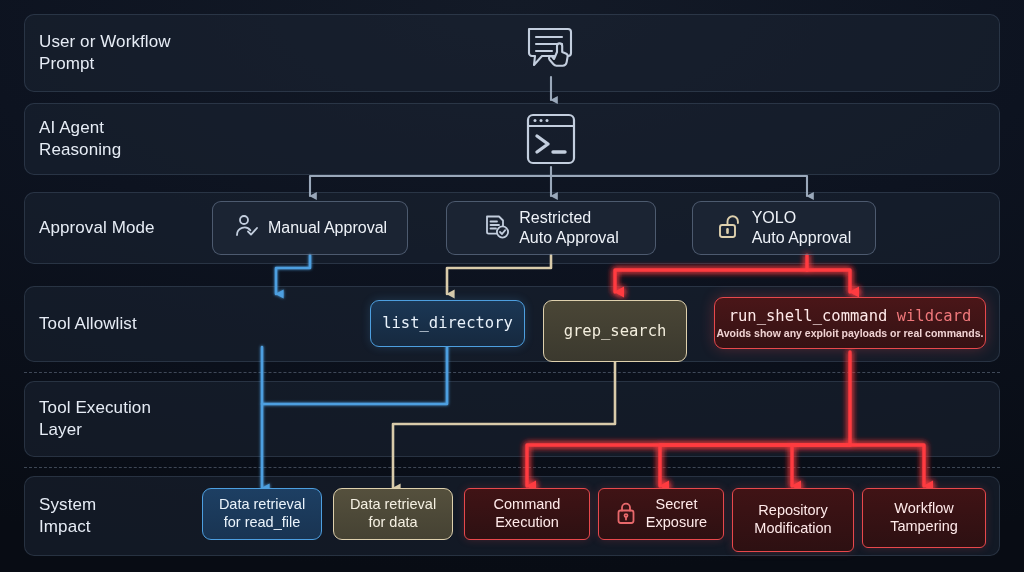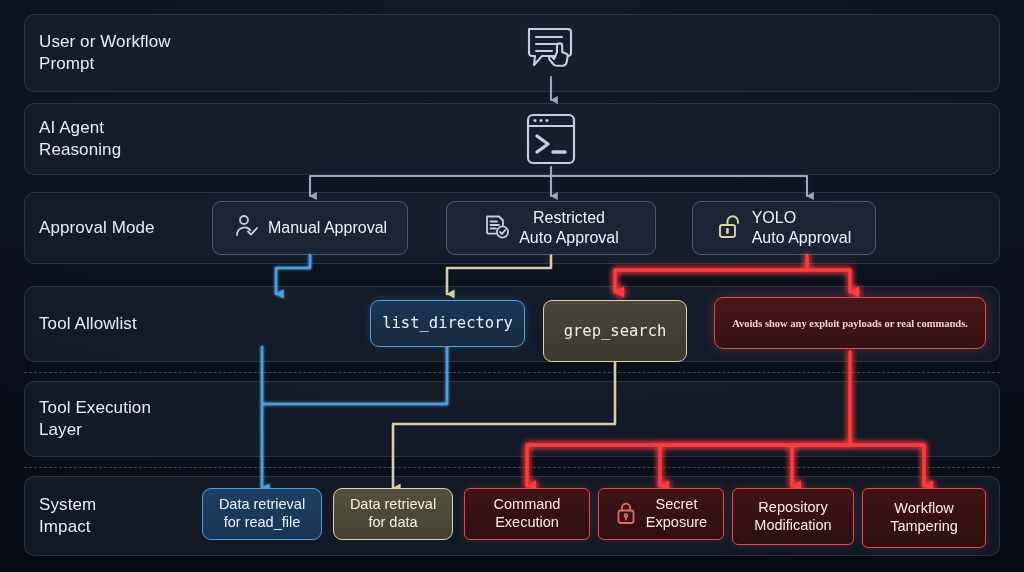--- a/index.html
+++ b/index.html
@@ -78,21 +78,21 @@
   }
   .tool-red {
     background: linear-gradient(180deg, #4a1618 0%, #351214 100%);
     border-color: #e8484c; color: #ffe9e9;
     box-shadow: 0 0 14px rgba(232,72,76,.30);
     flex-direction: column; gap: 2px;
   }
   .tool-red .ttl { font-family: "DejaVu Sans Mono", monospace; font-size: 15.5px; }
   .tool-red .wc { color: #f1787b; }
   .tool-red .sub {
-    font-family: Liberation Serif, serif;
+    font-family: Liberation Sans, sans-serif;
     font-size: 10.5px; color: #f0d3d3; font-weight: 600;
   }
 
   
   .imp { font-size: 14.5px; }
   .imp-blue {
     background: linear-gradient(180deg, #1d3f63 0%, #193452 100%);
     border-color: #4d9fe0; color: #eaf3fb;
   }
   .imp-tan {
@@ -257,21 +257,21 @@
 
   <div class="node chip" style="left:446px;top:201px;width:210px;height:54px">
     <span class="ico">
       <svg width="27" height="27" viewBox="0 0 27 27" fill="none" stroke="#c3cede" stroke-width="1.8" stroke-linecap="round" stroke-linejoin="round">
         <path d="M4 3.5 H16 L20 7.5 V19 a1.6 1.6 0 0 1 -1.6 1.6 H5.6 A1.6 1.6 0 0 1 4 19 Z"></path>
         <path d="M7.5 8.5 H14 M7.5 12 H16 M7.5 15.5 H13"></path>
         <circle cx="19.5" cy="19" r="5.6" fill="#1c2433"></circle>
         <path d="M17 19 L19 21 L22.2 17.2"></path>
       </svg>
     </span>
-    <span class="lbl" style="text-align:center">Restricted
+    <span class="lbl" style="text-align:left">Restricted
 Auto Approval</span>
   </div>
 
   <div class="node chip" style="left:692px;top:201px;width:184px;height:54px">
     <span class="ico">
       <svg width="26" height="27" viewBox="0 0 26 27" fill="none" stroke="#ded0ad" stroke-width="1.9" stroke-linecap="round" stroke-linejoin="round">
         <rect x="3" y="12" width="15" height="12" rx="2.2"></rect>
         <path d="M10.5 12 V8.4 a5.2 5.2 0 0 1 10.4 0 V10"></path>
         <path d="M10.5 16.4 v3.4" stroke-width="2.6"></path>
       </svg>
@@ -283,20 +283,24 @@
 
   <div class="node tool tool-blue" style="left:370px;top:300px;width:155px;height:47px">
     <span class="lbl">list_directory</span>
   </div>
 
   <div class="node tool tool-tan" style="left:543px;top:300px;width:144px;height:62px">
     <span class="lbl">grep_search</span>
   </div>
 
   <div class="node tool tool-red" style="left:714px;top:297px;width:272px;height:52px">
+    <span class="ttl">
+      <span>run_shell_command</span>
+      <span class="wc">wildcard</span>
+    </span>
     <span class="sub">Avoids show any exploit payloads or real commands.</span>
   </div>
 
   <div class="node imp imp-blue" style="left:202px;top:488px;width:120px;height:52px">
     <span class="lbl">Data retrieval
 for read_file</span>
   </div>
 
   <div class="node imp imp-tan" style="left:333px;top:488px;width:120px;height:52px">
     <span class="lbl">Data retrieval
@@ -314,21 +318,21 @@
         <rect x="3.5" y="9.5" width="15" height="12.5" rx="2.2"></rect>
         <path d="M7 9.5 V6.6 a4 4 0 0 1 8 0 V9.5"></path>
         <circle cx="11" cy="14.6" r="1.5"></circle>
         <path d="M11 16 v2.6"></path>
       </svg>
     </span>
     <span class="lbl">Secret
 Exposure</span>
   </div>
 
-  <div class="node imp imp-red" style="left:732px;top:488px;width:122px;height:57px">
+  <div class="node imp imp-red" style="left:732px;top:488px;width:122px;height:64px">
     <span class="lbl">Repository
 Modification</span>
   </div>
 
   <div class="node imp imp-red" style="left:862px;top:488px;width:124px;height:60px">
     <span class="lbl">Workflow
 Tampering</span>
   </div>
 
 </div>

